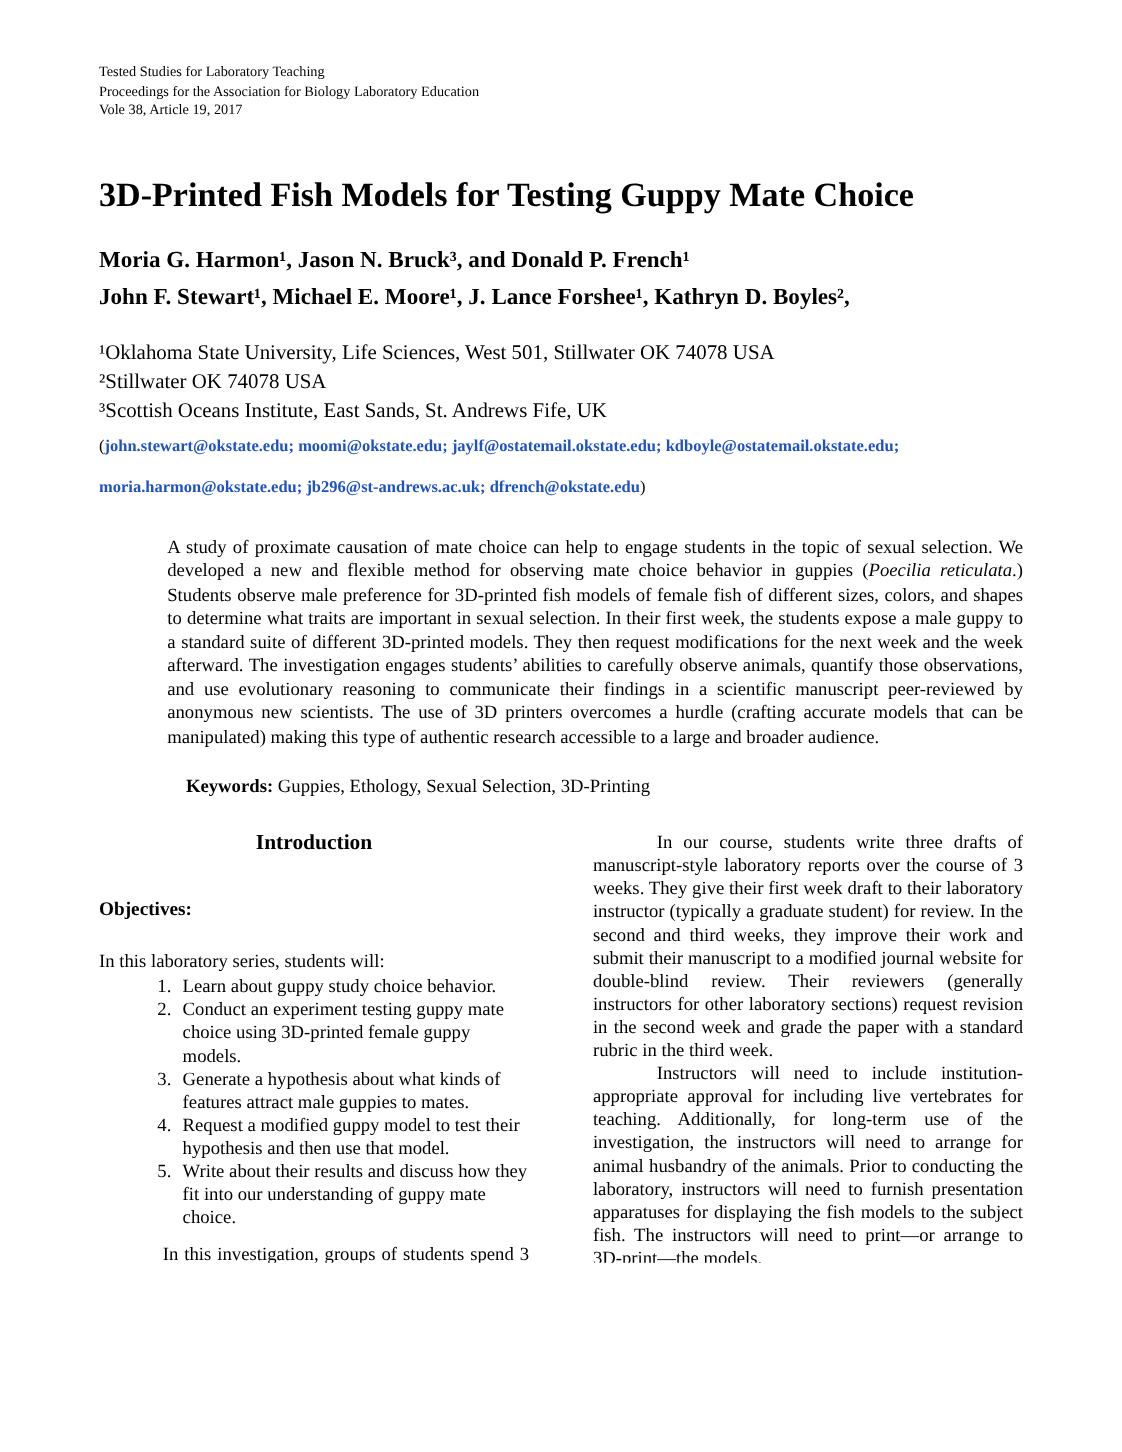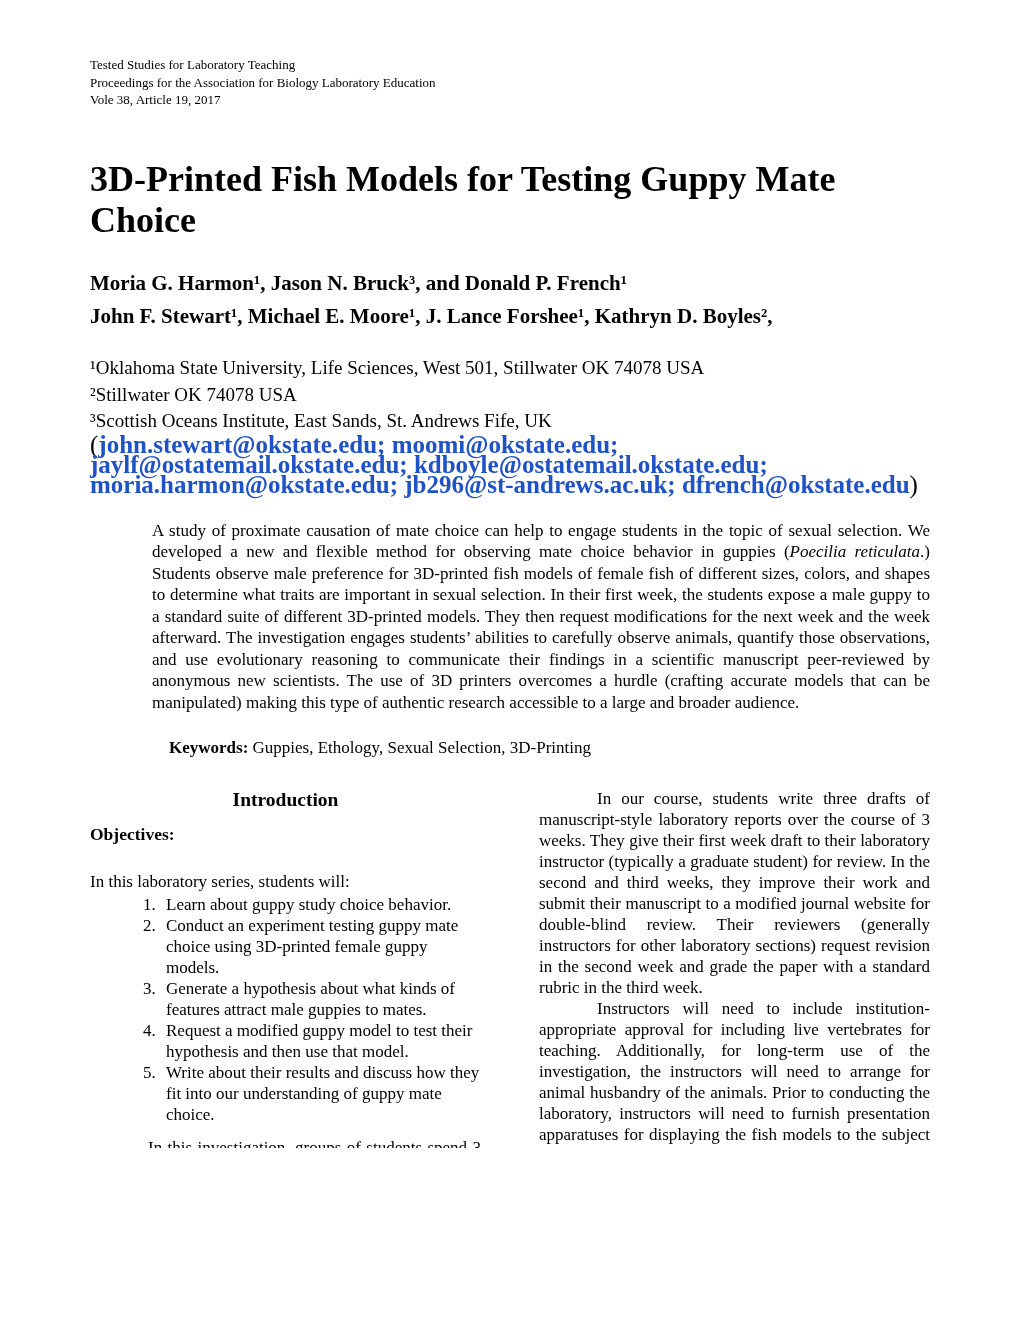--- a/index.html
+++ b/index.html
@@ -12,38 +12,38 @@
   .page {
     position: relative;
     width: 1020px; height: 1148px;
     padding: 56px 90px 0 90px;
     overflow: hidden;
     background: #ffffff;
   }
   .journal-header { font-size: 13px; line-height: 17.5px; }
   .paper-title {
     margin-top: 50px;
-    font-size: 36px;
+    font-size: 31px;
     font-weight: bold;
     line-height: 1.15;
   }
   .authors {
     margin-top: 26px;
     font-size: 21px;
     font-weight: bold;
     line-height: 33px;
   }
   .affiliations {
     margin-top: 22px;
     font-size: 19px;
     line-height: 26.5px;
   }
   .emails {
-    font-size: 25px;
-    line-height: 20px;
+    font-size: 15px;
+    line-height: 37px;
     font-weight: bold;
   }
   .emails .paren { color: #000000; font-weight: normal; }
   .emails .email-list { color: #1F52C4; }
   .abstract {
     margin-top: 25px;
     margin-left: 62px;
     font-size: 17px;
     line-height: 21.5px;
     text-align: justify;
@@ -61,21 +61,21 @@
     gap: 58px;
   }
   .col { width: 399px; font-size: 17px; line-height: 21px; }
   .section-heading {
     font-size: 19.5px;
     font-weight: bold;
     text-align: center;
     line-height: 24px;
   }
   .objectives-heading {
-    margin-top: 12px;
+    margin-top: 37px;
     font-size: 17.5px;
     font-weight: bold;
   }
   .objectives-intro { margin-top: 26px; text-align: left; }
   ol.objectives-list {
     margin-top: 2px;
     list-style-type: decimal;
     padding-left: 70px;
   }
   ol.objectives-list li {

